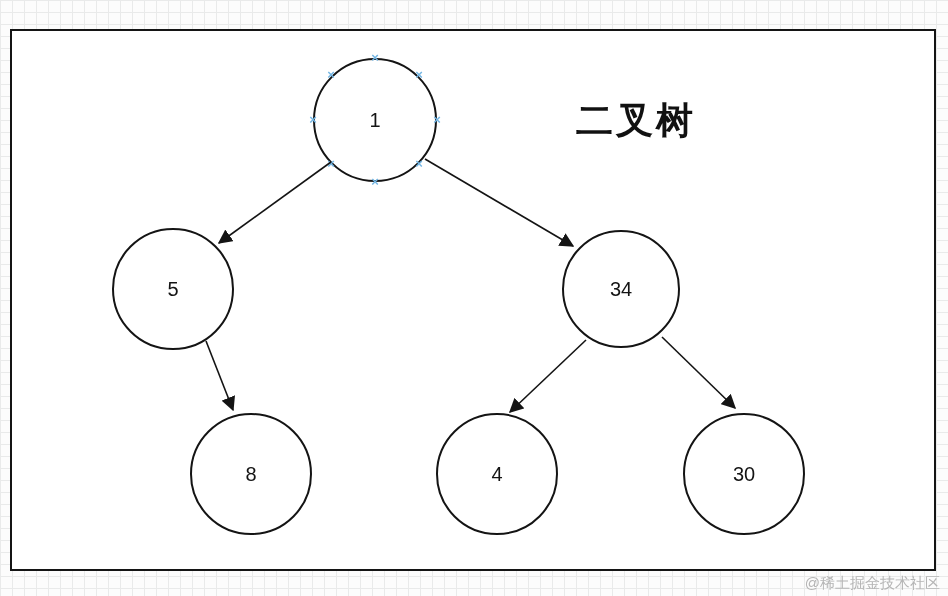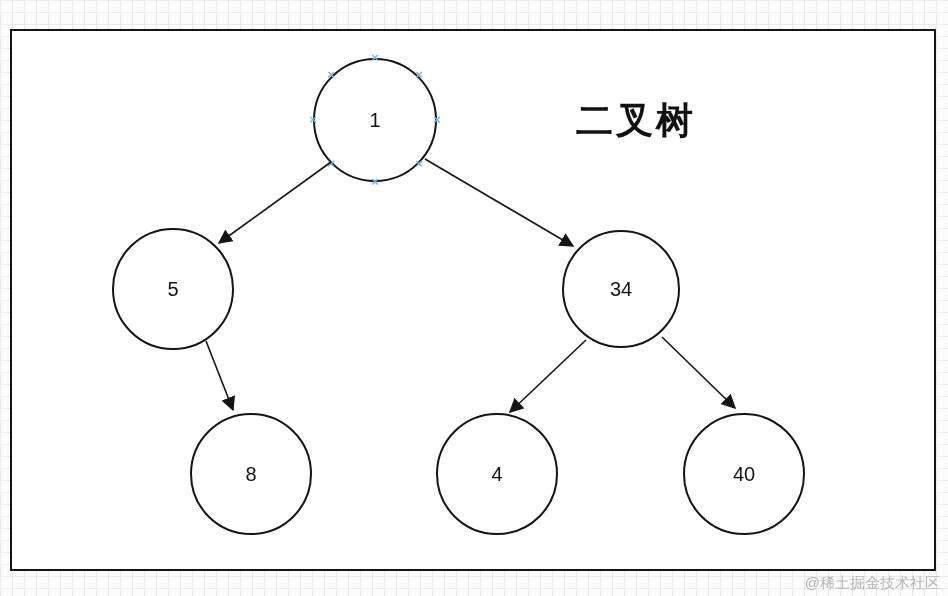--- a/index.html
+++ b/index.html
@@ -93,21 +93,21 @@
 
   <div class="node" style="left:190px;top:413px;width:122px;height:122px;">
     <span>8</span>
   </div>
 
   <div class="node" style="left:436px;top:413px;width:122px;height:122px;">
     <span>4</span>
   </div>
 
   <div class="node" style="left:683px;top:413px;width:122px;height:122px;">
-    <span>40</span>
+    <span>30</span>
   </div>
 
   <span class="handle" style="left:368px;top:51px;">×</span>
   <span class="handle" style="left:412px;top:68px;">×</span>
   <span class="handle" style="left:430px;top:113px;">×</span>
   <span class="handle" style="left:412px;top:157px;">×</span>
   <span class="handle" style="left:368px;top:175px;">×</span>
   <span class="handle" style="left:324px;top:157px;">×</span>
   <span class="handle" style="left:306px;top:113px;">×</span>
   <span class="handle" style="left:324px;top:68px;">×</span>

